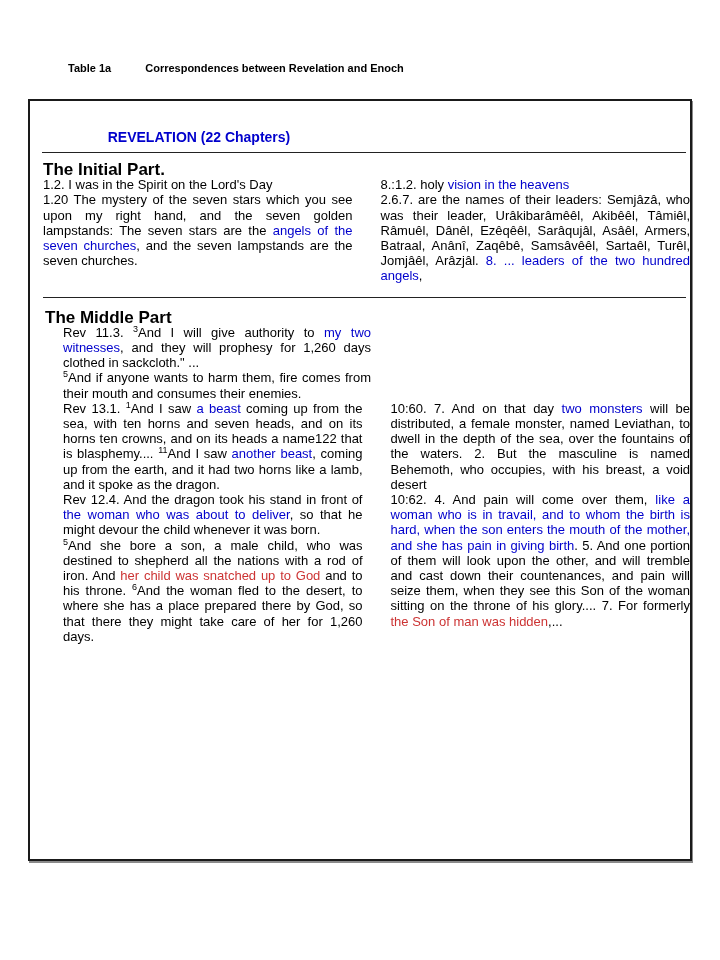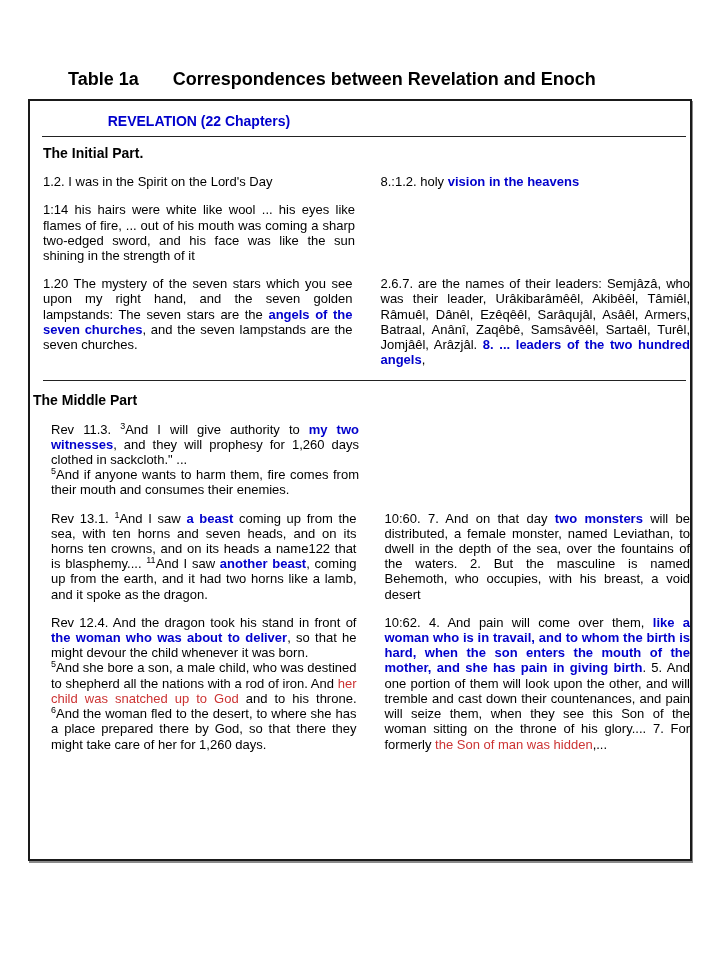--- a/index.html
+++ b/index.html
@@ -1,38 +1,38 @@
 <!DOCTYPE html>
 <html style="--blue: #0000CC; --red: #CC3333;"><head>
 <meta charset="utf-8">
 <style>
   html,body{margin:0;padding:0;background:#ffffff;}
   .page{
     position:relative;width:720px;height:960px;background:#fff;
     font-family:"Liberation Sans","DejaVu Sans",sans-serif;color:#000;
     overflow:hidden;
   }
-  .title{position:absolute;top:69px;left:68px;font-size:18px;font-weight:bold;white-space:nowrap;}
+  .title{position:absolute;top:62px;left:68px;font-size:11px;font-weight:bold;white-space:nowrap;}
   .title .tlabel{margin-right:34px;}
   .tablebox{
     position:absolute;top:99px;left:28px;width:660px;height:758px;
     border:2px solid #1a1a1a;box-shadow:1px 2px 0 #8a8a8a;
     background:#fff;overflow:hidden;
   }
-  .colheads{display:flex;gap:20px;padding:12px 0 0 13px;}
+  .colheads{display:flex;gap:20px;padding:12px 0 0 13px;margin-top:16px;}
   .colhead{width:312px;text-align:center;color:var(--blue,#0000CC);font-weight:bold;font-size:14px;}
   .rule{border:none;border-top:1px solid #222;height:0;margin:7px 4px 0 12px;}
   .rule.mid{margin-top:13px;margin-left:13px;}
-  .section-heading{font-weight:bold;font-size:14px;padding:9px 0 0 13px;line-height:15.2px;}
-  .section-heading.indented{padding-left:3px;padding-top:12px;}
-  .row{display:flex;gap:28px;padding-left:13px;margin-top:13px;}
-  .row.indented{padding-left:21px;}
+  .section-heading{font-weight:bold;font-size:17px;padding:9px 0 0 13px;line-height:15.2px;}
+  .section-heading.indented{padding-left:15px;padding-top:12px;}
+  .row{display:flex;gap:28px;padding-left:13px;}
+  .row.indented{padding-left:33px;}
   .cell{width:312px;font-size:13px;line-height:15.2px;text-align:justify;}
   .row.indented .cell{width:308px;}
-  .bb{color:var(--blue,#0000CC);font-weight:bold;}
+  .bb{color:var(--blue,#0000CC);font-weight:normal;}
   .red{color:var(--red,#CC3333);}
   sup{font-size:9px;line-height:0;vertical-align:super;}
 </style>
 </head>
 <body>
 
 <div class="page">
 
   <div class="title">
     <span class="tlabel">Table 1a</span><span>Correspondences between Revelation and Enoch</span>
@@ -43,21 +43,20 @@
       <div class="colhead">REVELATION (22 Chapters)</div>
     </div>
     <div class="rule"></div>
     <div id="sections">
         <div class="section-heading">The Initial Part.</div>
         <div class="row">
           <div class="cell"><span>1.2. I was in the Spirit on the Lord's Day</span></div>
           <div class="cell"><span>8.:1.2. holy </span><span class="bb">vision in the heavens</span></div>
         </div>
         <div class="row">
-          <div class="cell"><span>1:14 his hairs were white like wool ... his eyes like flames of fire, ... out of his mouth was coming a sharp two-edged sword, and his face was like the sun shining in the strength of it</span></div>
         </div>
         <div class="row">
           <div class="cell"><span>1.20 The mystery of the seven stars which you see upon my right hand, and the seven golden lampstands: The seven stars are the </span><span class="bb">angels of the seven churches</span><span>, and the seven lampstands are the seven churches.</span></div>
           <div class="cell"><span>2.6.7. are the names of their leaders: Semjâzâ, who was their leader, Urâkibarâmêêl, Akibêêl, Tâmiêl, Râmuêl, Dânêl, Ezêqêêl, Sarâqujâl, Asâêl, Armers, Batraal, Anânî, Zaqêbê, Samsâvêêl, Sartaêl, Turêl, Jomjâêl, Arâzjâl. </span><span class="bb">8. ... leaders of the two hundred angels</span><span>,</span></div>
         </div>
         <div class="rule mid"></div>
         <div class="section-heading indented">The Middle Part</div>
         <div class="row indented">
           <div class="cell"><span>Rev 11.3. </span><sup>3</sup><span>And I will give authority to </span><span class="bb">my two witnesses</span><span>, and they will prophesy for 1,260 days clothed in sackcloth." ...</span><br><sup>5</sup><span>And if anyone wants to harm them, fire comes from their mouth and consumes their enemies.</span></div>
         </div>

